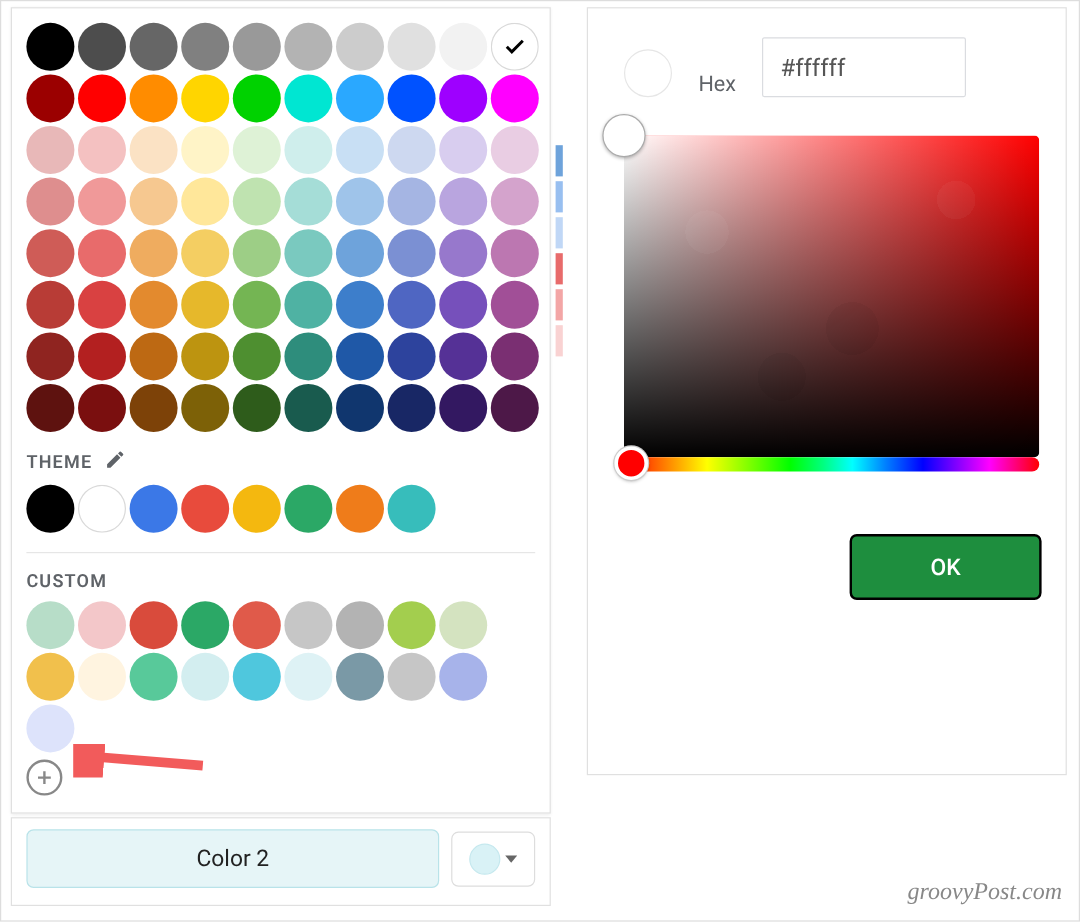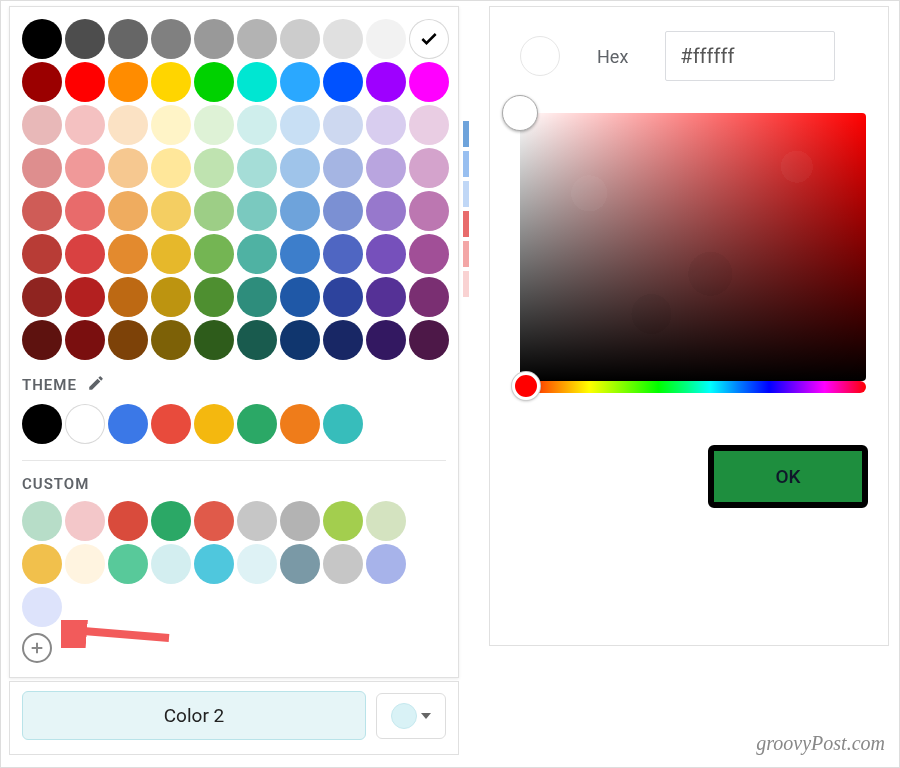--- a/index.html
+++ b/index.html
@@ -112,21 +112,21 @@
 
   
   .right-panel{
     position:absolute;
     left:488px; top:5px;
     width:400px; height:640px;
     border:1px solid #e0e0e0;
     background:#fff;
     padding:24px 20px 22px 30px;
   }
-  .hex-row{ display:flex; align-items:center; gap:37px; }
+  .hex-row{ display:flex; align-items:flex-end; gap:22px; }
   .hex-circle{
     width:40px; height:40px; border-radius:50%;
     background:#fff; border:1px solid #e6e6e6;
   }
   .hex-label{ font-size:18px; color:#5f6368; }
   .hex-input{
     width:170px; font-size:20px; color:#555;
     padding:12px 14px; border:1px solid #dadce0; border-radius:2px;
     font-family:inherit;
   }
@@ -182,21 +182,21 @@
     cursor:grab;
   }
 
   .btn-row{ display:flex; gap:14px; margin-top:52px; justify-content:flex-end;}
   .btn{
     flex:1; max-width:160px;
     font-size:19px; font-weight:500;
     padding:14px 0; border-radius:6px; text-align:center; cursor:pointer;
   }
   .btn-cancel{ background:#fff; border:1px solid #dadce0; color:#1e8e3e;}
-  .btn-ok{ background:#1e8e3e; border:6px solid #000000; color:#0f172a;}
+  .btn-ok{ background:#1e8e3e; border:2px solid #000000; color:#ffffff;}
 
   
   .arrow{
     position:absolute;
     left:60px; top:619px;
     width:110px; height:28px;
     pointer-events:none;
   }
 
   

